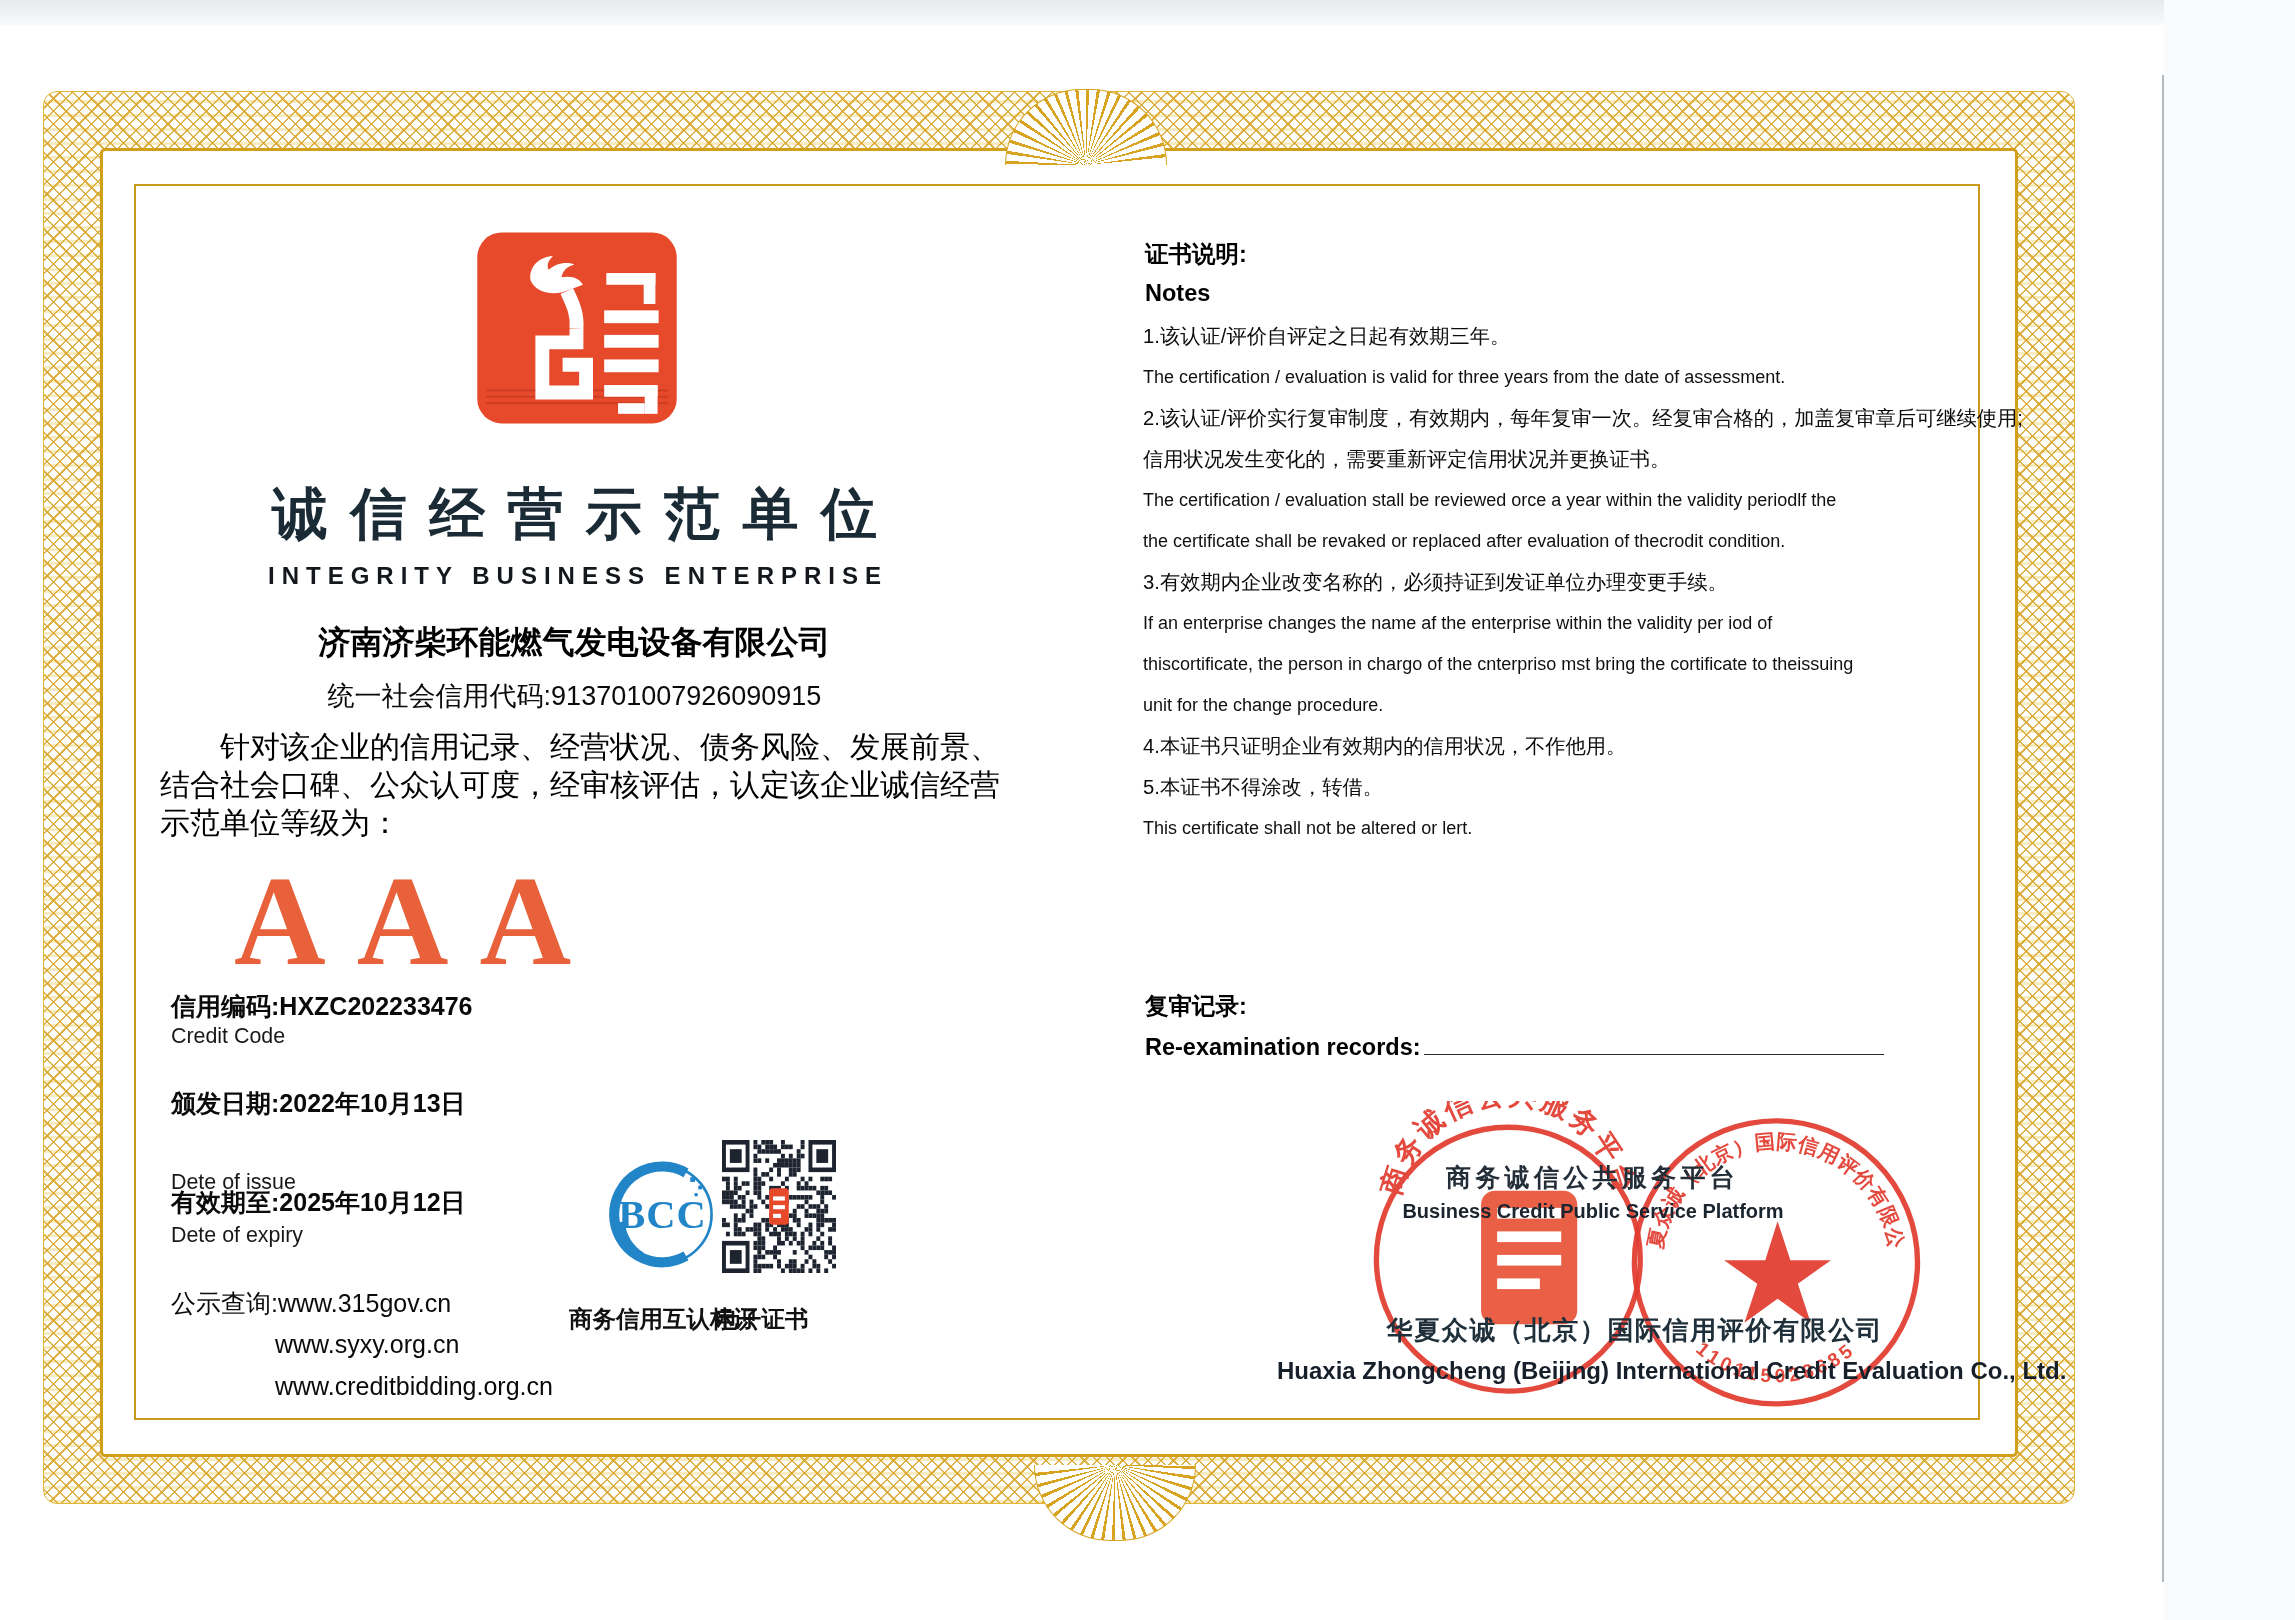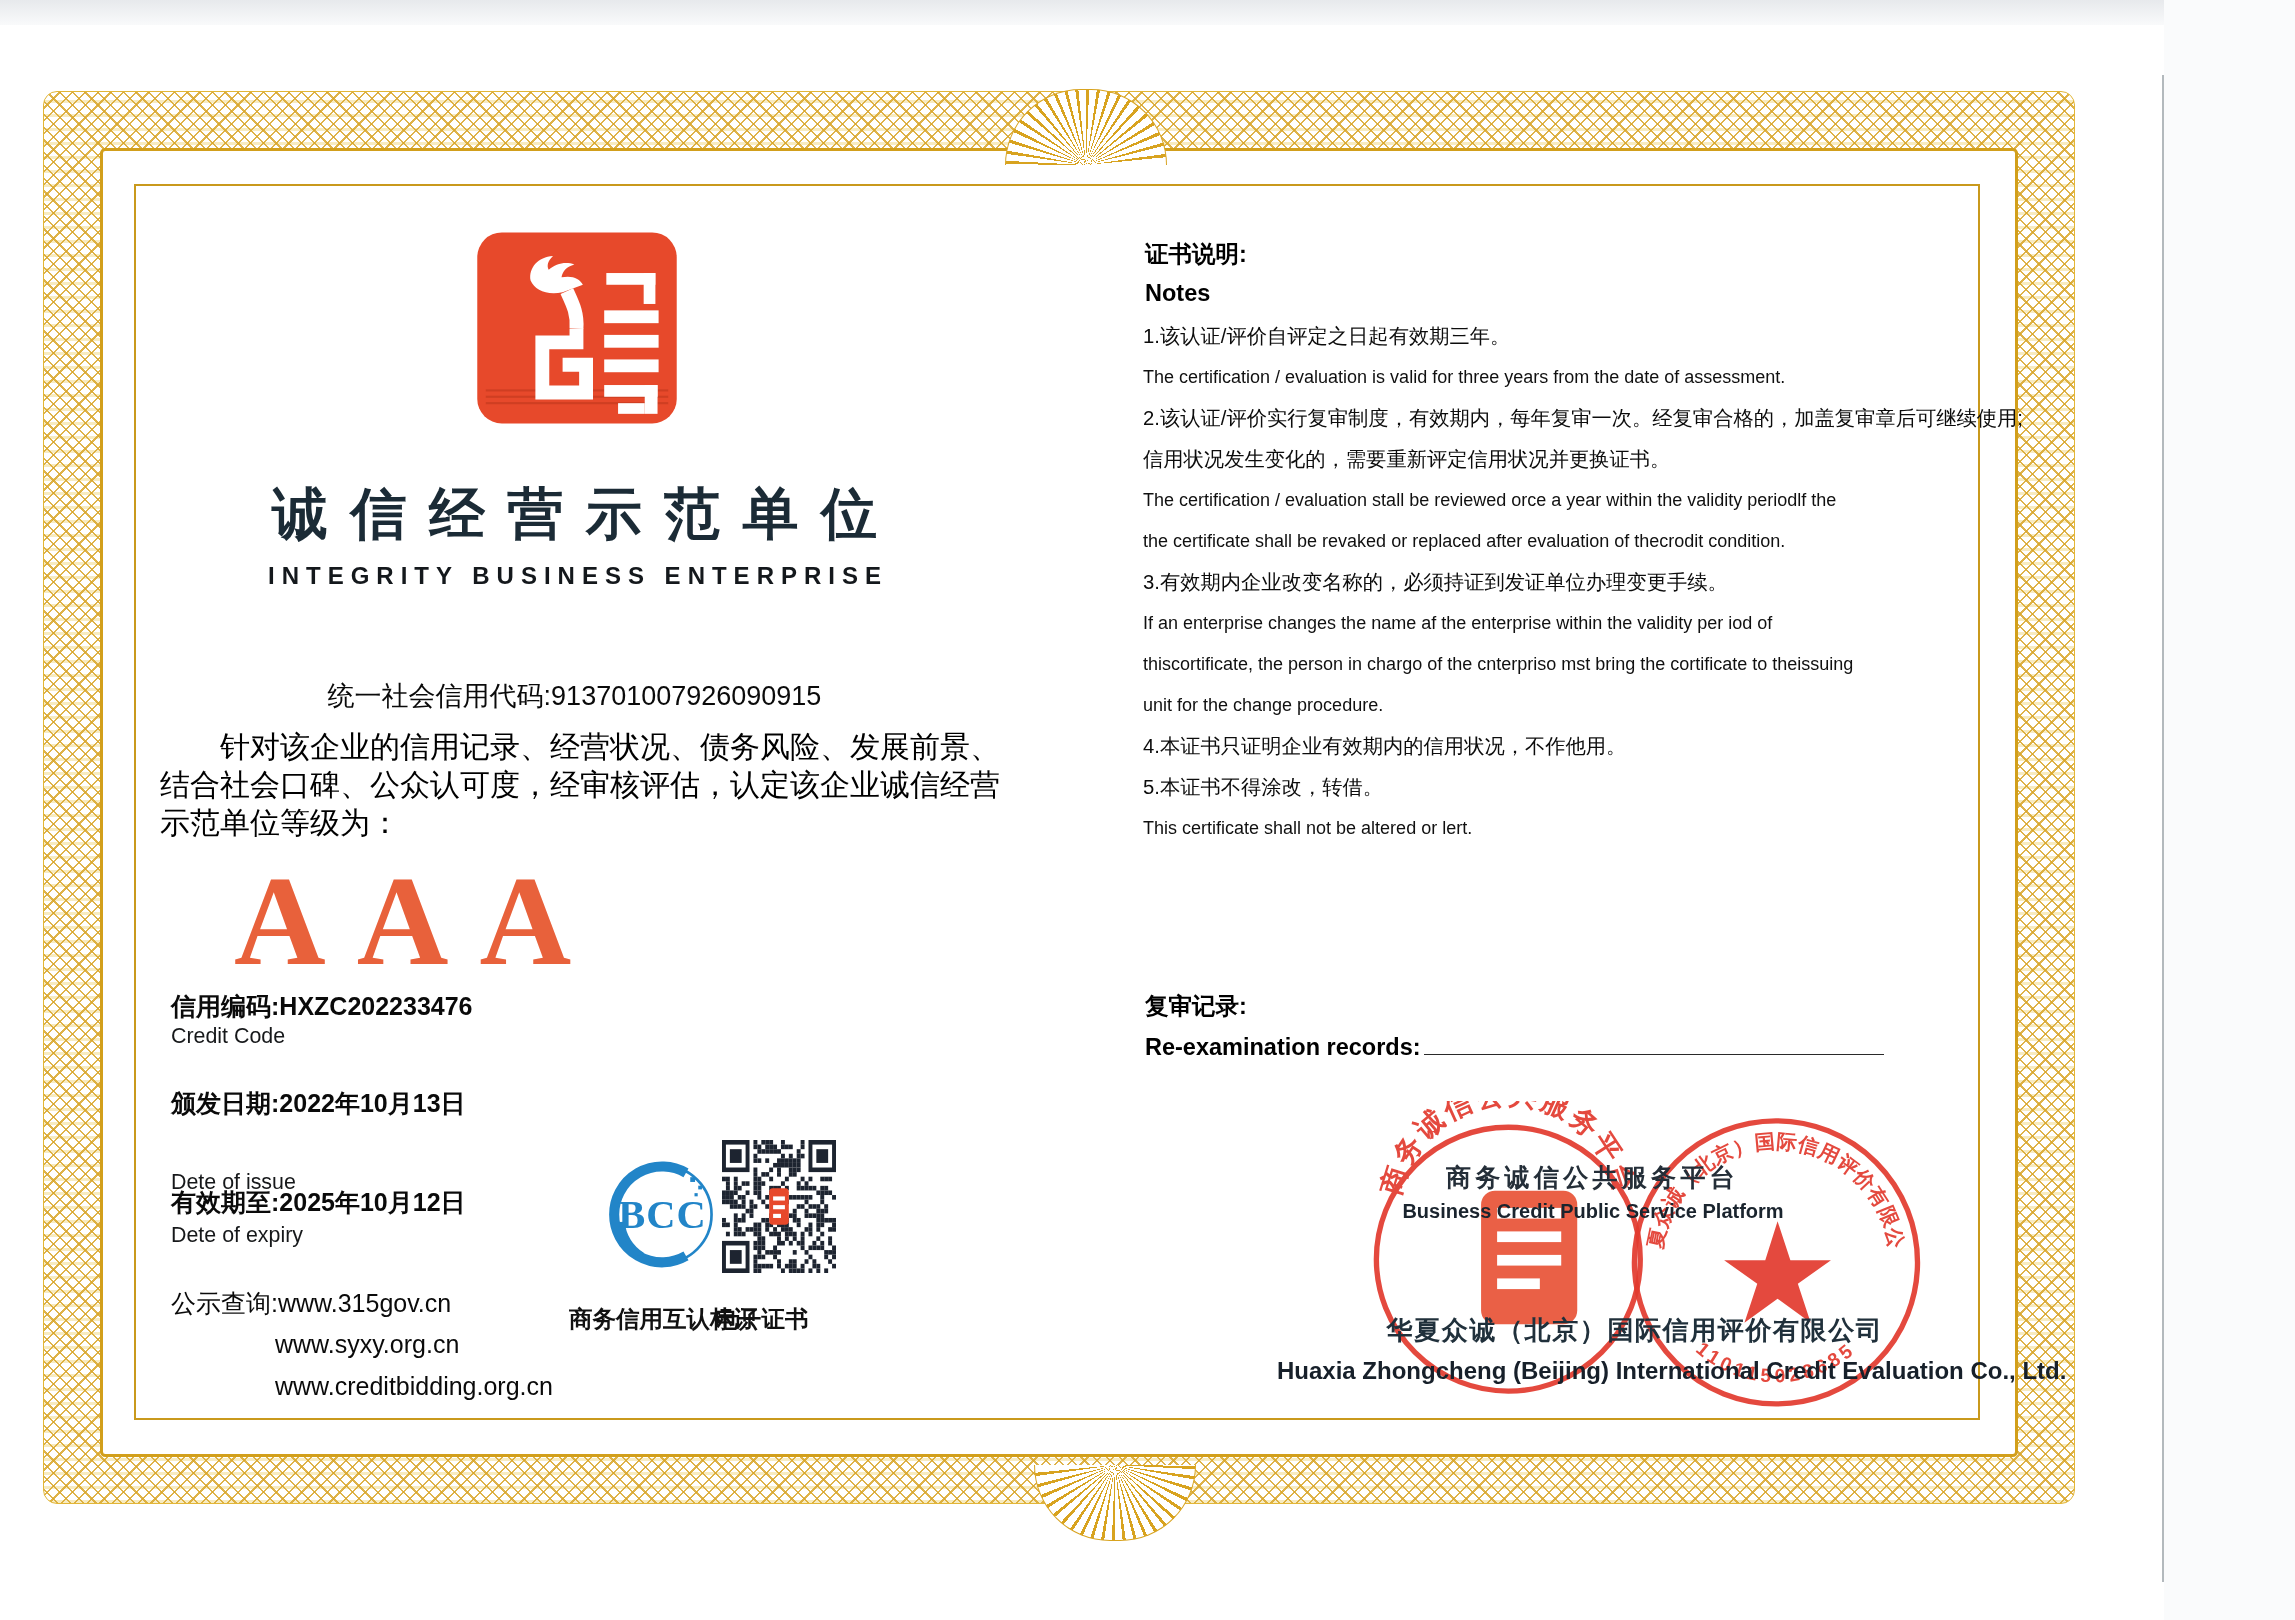--- a/index.html
+++ b/index.html
@@ -86,20 +86,21 @@
       <rect x="246" y="198" width="102" height="24"></rect>
       <rect x="246" y="244" width="102" height="24"></rect>
       <rect x="246" y="292" width="100" height="22"></rect>
       <rect x="322" y="292" width="24" height="54"></rect>
       <rect x="272" y="326" width="50" height="20"></rect>
     </g>
   </svg>
 
   <div class="abs c-center title-cn">诚信经营示范单位</div>
   <div class="abs c-center title-en">INTEGRITY BUSINESS ENTERPRISE</div>
+  <div class="abs c-center company">济南济柴环能燃气发电设备有限公司</div>
   <div class="abs c-center uscc">统一社会信用代码:913701007926090915</div>
 
   <div class="abs statement">
     <div class="ind">针对该企业的信用记录、经营状况、债务风险、发展前景、</div>
     <div>结合社会口碑、公众认可度，经审核评估，认定该企业诚信经营</div>
     <div>示范单位等级为：</div>
   </div>
   <div class="abs grade">AAA</div>
 
   <div class="abs fld-cn" style="left:171px;top:990px;">信用编码:HXZC202233476</div>

